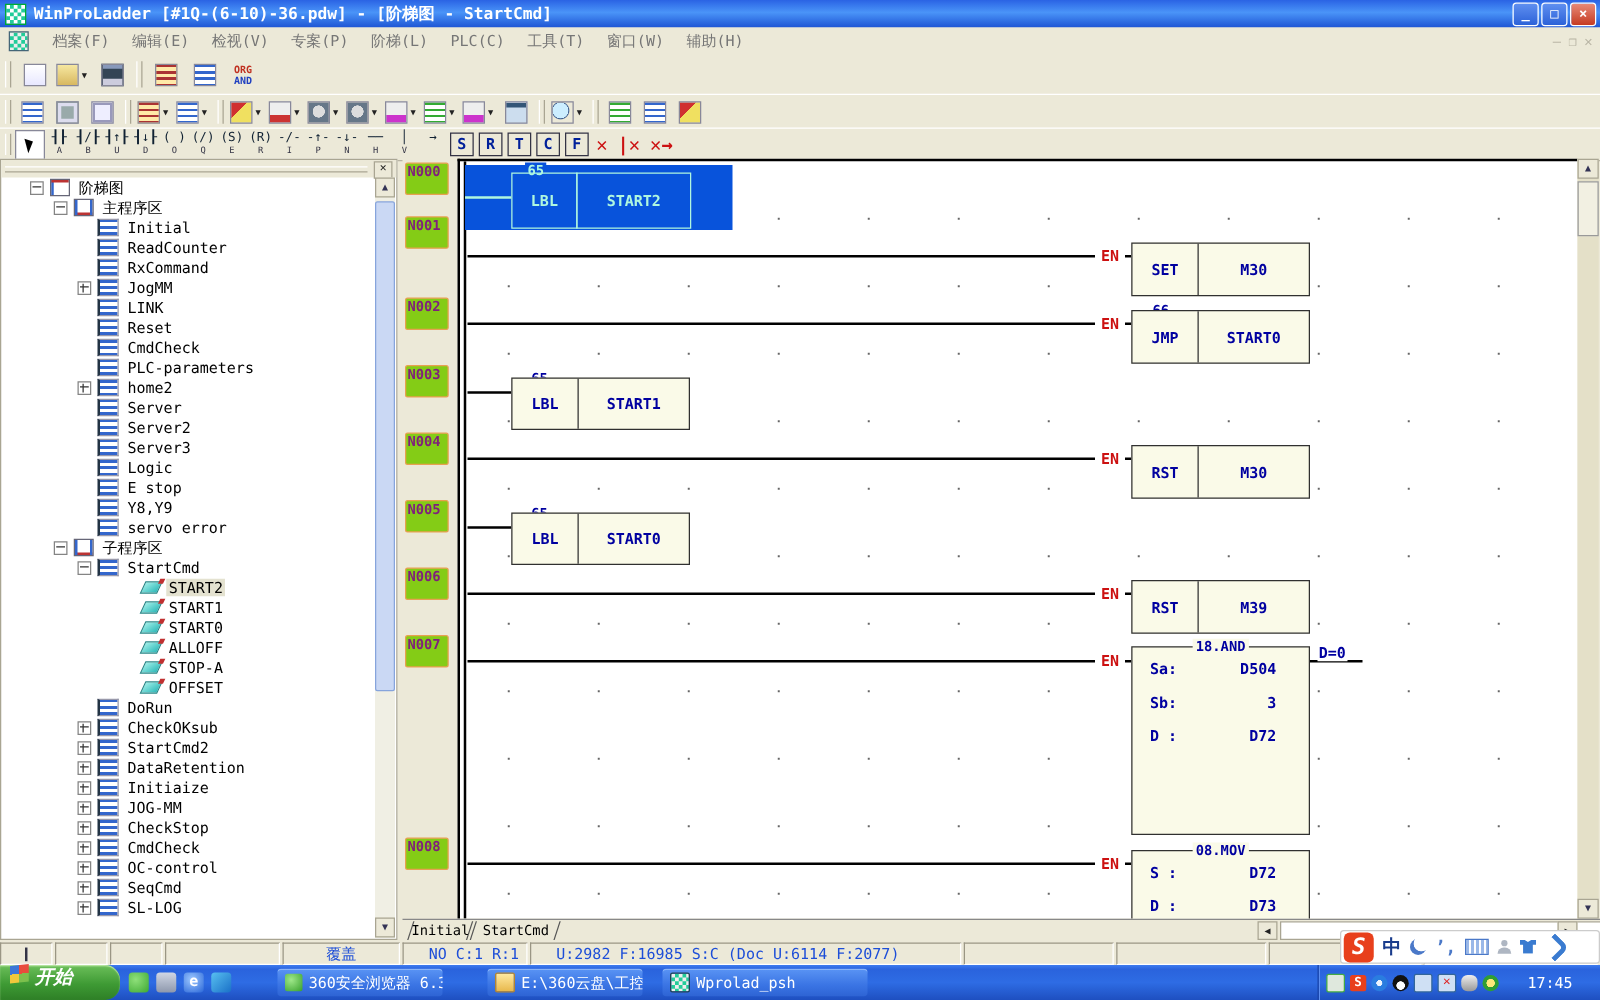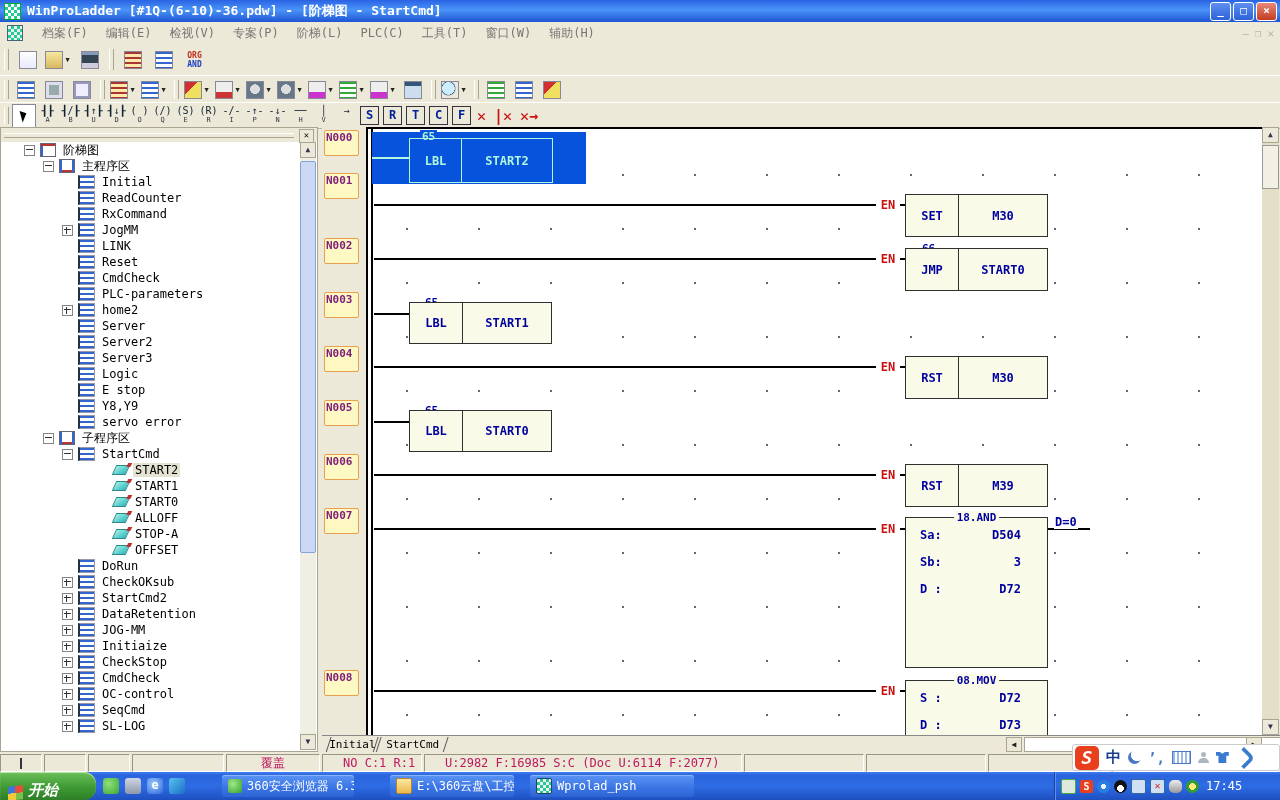--- a/index.html
+++ b/index.html
@@ -82,21 +82,21 @@
   .tlabel{padding:0 2px}
   .sel .tlabel{background:#E4E2D0}
   
   .tscroll{position:absolute;right:1px;top:14px;width:16px;height:608px;background:#F0EFE4}
   .sbtn{position:absolute;left:0;width:16px;height:16px;background:#ECE9D8;border:1px solid #a9a592;
     box-sizing:border-box;font-size:8px;text-align:center;line-height:14px;color:#335}
   .tthumb{position:absolute;left:0;top:19px;width:16px;height:392px;background:#CAD8F4;
     border:1px solid #86A4DC;box-sizing:border-box;border-radius:2px}
   
   .netcol{position:absolute;left:322px;top:127px;width:44px;height:608px;background:#ECE9D8}
-  .netlbl{position:absolute;left:2px;width:35px;height:26px;background:#fef9c3;border:1px solid #E8A050;
+  .netlbl{position:absolute;left:2px;width:35px;height:26px;background:#84cc16;border:1px solid #E8A050;
     border-radius:2px;color:#80207C;font-weight:bold;font-size:11px;line-height:13px;padding-left:1px;box-sizing:border-box}
   .canvas{position:absolute;left:366px;top:127px;width:896px;height:608px;background:#fff;overflow:hidden;
     border-top:2px solid #000;border-left:2px solid #000;box-sizing:border-box;
     background-image:radial-gradient(circle,#666 0.8px,transparent 1.1px);background-size:72px 54px;background-position:3px 19px}
   .rail{position:absolute;left:3px;top:0;bottom:0;width:2px;background:#000}
   .hline{position:absolute;height:2px;background:#000}
   .en{position:absolute;left:508px;width:24px;color:#CC1111;font-weight:bold;font-size:12px;background:#fff;text-align:center}
   .blk{position:absolute;left:537px;width:143px;height:43px;background:#FAFAE8;border:1px solid #303030;
     display:flex;color:#0000A0;font-weight:bold;font-size:12px;box-sizing:border-box}
   .blk .op{width:52px;border-right:1px solid #303030;display:flex;align-items:center;justify-content:center}
@@ -125,52 +125,52 @@
   .tabrow{position:absolute;left:322px;top:735px;width:958px;height:17px;background:#ECE9D8;border-top:1px solid #888}
   .tab{position:absolute;top:1px;height:15px;background:#ECE9D8;border:1px solid #555;border-top:none;
     transform:skewX(-18deg);display:flex;align-items:center;justify-content:center;font-size:11px}
   .tab span{transform:skewX(18deg)}
   .hsbtn{position:absolute;top:1px;width:16px;height:15px;background:#ECE9D8;border:1px solid #a9a592;
     font-size:8px;line-height:13px;text-align:center;color:#222;box-sizing:border-box}
   .htrack{position:absolute;top:1px;left:702px;width:544px;height:15px;background:#fff;border:1px solid #a9a592;box-sizing:border-box}
   
   .statusbar{position:absolute;left:0;top:752px;width:1280px;height:20px;background:#ECE9D8;display:flex;align-items:stretch;padding-top:2px;box-sizing:border-box}
   .scell{border:1px solid;border-color:#9a9684 #fff #fff #9a9684;margin-right:2px;font-size:12px;
-    display:flex;align-items:center;padding:0 20px;color:#be185d;white-space:nowrap;overflow:hidden;box-sizing:border-box}
+    display:flex;align-items:center;padding:0 20px;color:#1d4ed8;white-space:nowrap;overflow:hidden;box-sizing:border-box}
   .sicon{width:11px;height:9px;border:1px solid #334;background:#fff;box-shadow:3px 2px 0 -1px #889}
   
   .sogou{position:absolute;left:1072px;top:744px;width:208px;height:27px;background:#fff;border:1px solid #ccc;
     border-radius:3px;display:flex;align-items:center;gap:7px;padding-left:2px;box-sizing:border-box;z-index:5}
   .slogo{width:24px;height:24px;background:#E8401C;border-radius:5px;color:#fff;font-weight:bold;
     font-size:18px;line-height:23px;text-align:center;font-style:italic}
   .szh{color:#1A3C8C;font-weight:bold;font-size:15px}
   .smoon{width:13px;height:13px;border-radius:50%;background:radial-gradient(circle at 70% 30%,transparent 46%,#4A78C8 50%)}
   .scomma{color:#4A78C8;font-weight:bold;font-size:14px}
   .skbd{width:17px;height:11px;border:1px solid #4A78C8;background:repeating-linear-gradient(90deg,#9ab8e8 0 2px,#fff 2px 4px)}
   .sperson{width:11px;height:11px;position:relative}
   .sperson::before{content:"";position:absolute;left:3px;top:0;width:5px;height:5px;border-radius:50%;background:#AEB6C2}
   .sperson::after{content:"";position:absolute;left:0;bottom:0;width:11px;height:5px;border-radius:5px 5px 0 0;background:#AEB6C2}
   .sshirt{width:13px;height:11px;background:#3A7BD0;clip-path:polygon(0 0,30% 0,50% 15%,70% 0,100% 0,100% 35%,80% 35%,80% 100%,20% 100%,20% 35%,0 35%)}
   .swrench{width:12px;height:12px;border-right:4px solid #3A7BD0;border-top:4px solid #3A7BD0;border-radius:0 6px 0 0;transform:rotate(45deg)}
   
   .taskbar{position:absolute;left:0;top:772px;width:1280px;height:28px;
     background:linear-gradient(180deg,#3E7CF0 0%,#2A63DD 12%,#2E6CE4 50%,#1E4FC0 100%)}
   .startbtn{position:absolute;left:0;top:0;width:96px;height:28px;border-radius:0 12px 12px 0;
-    background:linear-gradient(180deg,#6CBF5A 0%,#3E9A34 55%,#2E7F26 100%);display:flex;align-items:flex-end;
+    background:linear-gradient(180deg,#6CBF5A 0%,#3E9A34 55%,#2E7F26 100%);display:flex;align-items:flex-start;
     color:#fff;font-weight:bold;font-style:italic;font-size:15px;box-shadow:inset 0 1px 1px #bfe8a8}
   .flag{width:15px;height:14px;margin:0 5px 0 8px;transform:skewY(-6deg);
     background:conic-gradient(#E84C3C 0 25%,#7CC04C 0 50%,#F2C83C 0 75%,#3C76D8 0)}
   .qicon{position:absolute;top:6px;width:16px;height:16px;border-radius:3px}
   .taskbtn{position:absolute;top:3px;height:22px;border-radius:3px;background:linear-gradient(180deg,#5A94F4,#3A74E4 60%,#2E64D4);
     box-shadow:inset 0 1px #8ab4f8;display:flex;align-items:center;color:#fff;font-size:12px;padding:0 6px;box-sizing:border-box;white-space:nowrap;overflow:hidden}
   .tbicon{width:14px;height:14px;margin-right:5px;flex:none;border-radius:2px}
   .tray{position:absolute;right:0;top:0;width:226px;height:28px;display:flex;align-items:center;gap:4px;
     border-left:1px solid #1a44a8;box-shadow:inset 1px 0 #5c8ef0;padding-left:6px;box-sizing:border-box}
   .ticon{width:13px;height:13px;border-radius:2px;flex:none}
-  .ttime{color:#fff;font-size:12px;margin-left:3px}
+  .ttime{color:#fff;font-size:12px;margin-left:19px}
 </style>
 </head>
 <body>
 
 <div class="titlebar">
   <div class="appicon"></div>
   <span>WinProLadder [#1Q-(6-10)-36.pdw] - [阶梯图 - StartCmd]</span>
   <div class="wbtns">
     <div class="wbtn">_</div>
     <div class="wbtn">□</div>
@@ -515,26 +515,26 @@
         <span class="tlabel">StartCmd2</span>
       </div>
     <div class="trow lvl2">
         <span class="texp plus"></span>
         <span class="tico prog"></span>
         <span class="tlabel">DataRetention</span>
       </div>
     <div class="trow lvl2">
         <span class="texp plus"></span>
         <span class="tico prog"></span>
+        <span class="tlabel">Initiaize</span>
+      </div>
+    <div class="trow lvl2">
+        <span class="texp plus"></span>
+        <span class="tico prog"></span>
         <span class="tlabel">JOG-MM</span>
-      </div>
-    <div class="trow lvl2">
-        <span class="texp plus"></span>
-        <span class="tico prog"></span>
-        <span class="tlabel">Initiaize</span>
       </div>
     <div class="trow lvl2">
         <span class="texp plus"></span>
         <span class="tico prog"></span>
         <span class="tlabel">CheckStop</span>
       </div>
     <div class="trow lvl2">
         <span class="texp plus"></span>
         <span class="tico prog"></span>
         <span class="tlabel">CmdCheck</span>
@@ -690,21 +690,21 @@
     </div>
   <div class="scell" style="width:18px"></div>
   <div class="scell" style="width:18px"></div>
   <div class="scell" style="width:92px"></div>
   <div class="scell" style="width:94px;justify-content:center">
       <span>覆盖</span>
     </div>
   <div class="scell" style="width:100px">
       <span>NO C:1 R:1</span>
     </div>
-  <div class="scell" style="width:318px">
+  <div class="scell" style="width:345px">
       <span>U:2982 F:16985 S:C (Doc U:6114 F:2077)</span>
     </div>
   <div class="scell" style="width:120px"></div>
   <div class="scell" style="width:120px"></div>
   <div class="scell" style="width:122px"></div>
   <div class="scell" style="flex:1"></div>
 </div>
 
 <div class="sogou">
   <div class="slogo">S</div>

